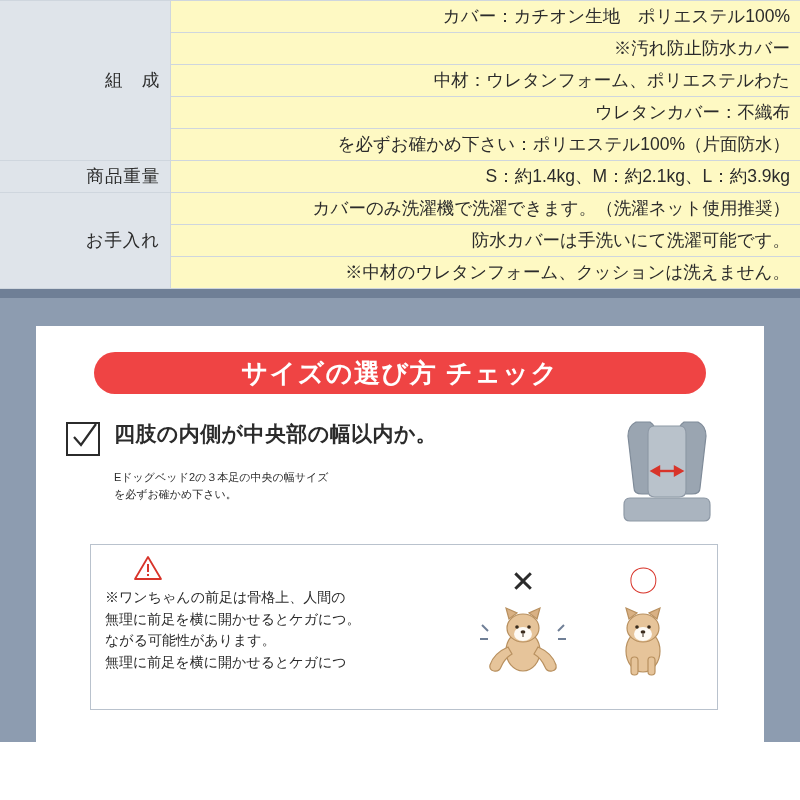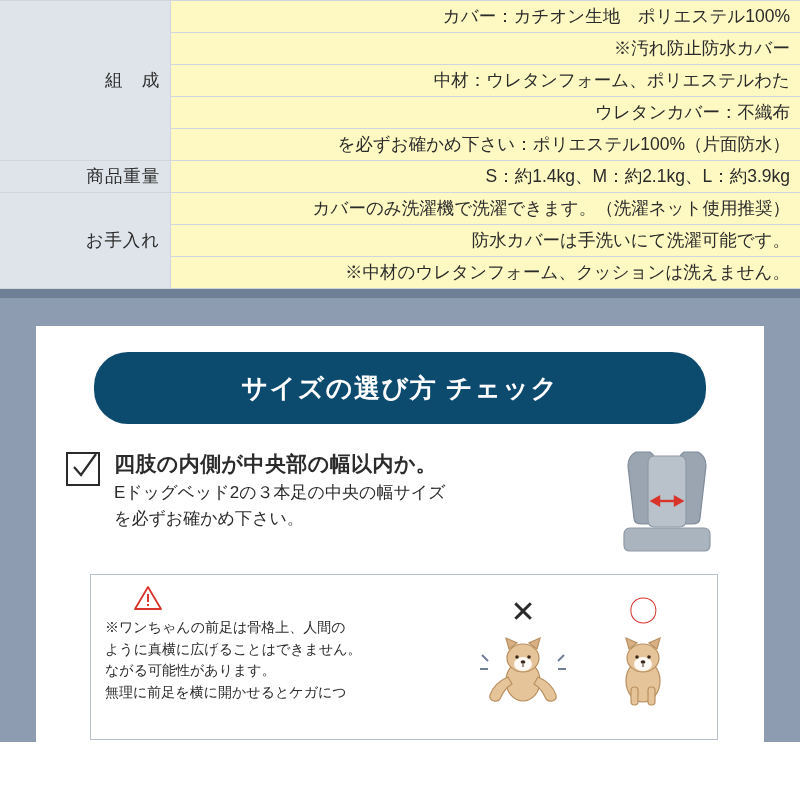--- a/index.html
+++ b/index.html
@@ -59,24 +59,24 @@
     box-sizing: border-box;
   }
   .panel-inner {
     background: #ffffff;
     height: 100%;
     box-sizing: border-box;
     padding: 22px 30px 0 30px;
     position: relative;
   }
   .pill {
-    background: #0c4a6e;
+    background: #ef4444;
     color: #ffffff;
     border-radius: 34px;
-    height: 72px;
+    height: 42px;
     display: flex;
     align-items: center;
     justify-content: center;
     font-size: 26px;
     font-weight: bold;
     letter-spacing: 0.06em;
     margin: 4px 28px 0 28px;
   }
 
   .check-row {
@@ -93,23 +93,23 @@
     margin-top: 2px;
   }
   .checkbox svg { position: absolute; left: 2px; top: -5px; }
   .check-texts { margin-left: 14px; flex: 1 1 auto; }
   .check-title {
     font-size: 21px;
     font-weight: bold;
     letter-spacing: 0.02em;
   }
   .check-sub {
-    font-size: 17px;
+    font-size: 11px;
     line-height: 1.55;
-    margin-top: 2px;
+    margin-top: 21px;
   }
 
   
   .bed-illu {
     flex: 0 0 auto;
     width: 120px;
     margin-left: 8px;
     margin-top: -4px;
   }
 
@@ -231,21 +231,21 @@
       <div class="warn-left">
         <div class="warn-icon">
           <svg width="30" height="26" viewBox="0 0 30 26">
             <polygon points="15,2 28,24 2,24" fill="none" stroke="#d8342a" stroke-width="1.8" stroke-linejoin="round"></polygon>
             <rect x="14" y="9" width="2" height="8" fill="#d8342a"></rect>
             <rect x="14" y="19" width="2" height="2" fill="#d8342a"></rect>
           </svg>
         </div>
         <div class="warn-text">
           <div>※ワンちゃんの前足は骨格上、人間の</div>
-          <div>ように真横に広げることはできません。</div>
+          <div>無理に前足を横に開かせるとケガにつ。</div>
           <div>ながる可能性があります。</div>
           <div>無理に前足を横に開かせるとケガにつ</div>
         </div>
       </div>
 
       <div class="warn-right">
         <div class="mark-col">
           <div class="mark" style="font-size:30px;color:#2b2b2b;">✕</div>
           <div class="dog">
             <svg width="90" height="84" viewBox="0 0 90 84">

